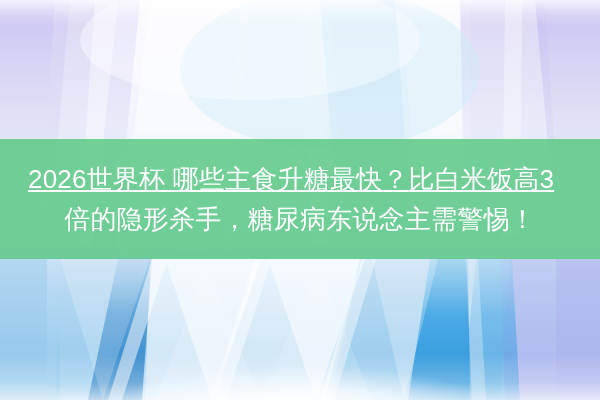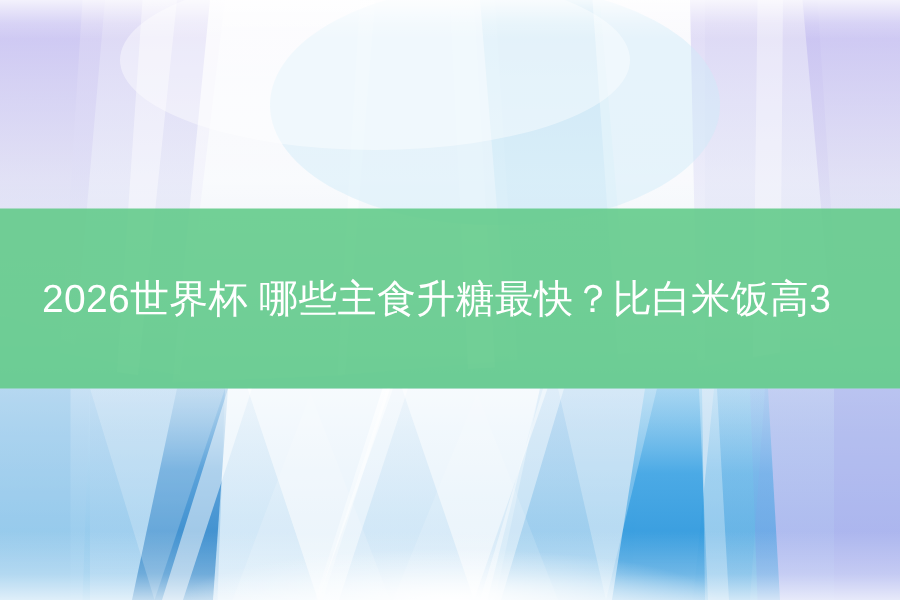--- a/index.html
+++ b/index.html
@@ -87,20 +87,21 @@
     font-size: 26px;
     line-height: 40px;
     font-weight: 400;
     white-space: nowrap;
     letter-spacing: 0.2px;
     text-align: center;
   }
   .caption-line.line1 {
     align-self: flex-start;
     margin-left: 14px;
+    text-decoration: underline;
   }
 </style>
 </head>
 <body>
 
 <div id="banner">
 
   <svg class="facets" viewBox="0 0 600 400" preserveAspectRatio="none">
     <defs>
       <linearGradient id="gLav" x1="0" y1="0" x2="0" y2="1">
@@ -188,16 +189,17 @@
     <polygon points="466,259 478,259 486,400 472,400" fill="#ffffff" opacity="0.30"></polygon>
 
     <rect x="-5" y="259" width="52" height="141" fill="#8cc4e8" opacity="0.30"></rect>
     <rect x="556" y="259" width="50" height="141" fill="#a7abec" opacity="0.32"></rect>
   </svg>
 
   <div class="top-haze"></div>
 
   <div class="caption-band">
     <div class="caption-line line1">2026世界杯 哪些主食升糖最快？比白米饭高3</div>
+    <div class="caption-line line2">倍的隐形杀手，糖尿病东说念主需警惕！</div>
   </div>
 
   <div class="bottom-glow"></div>
 </div>
 
 </body></html>

